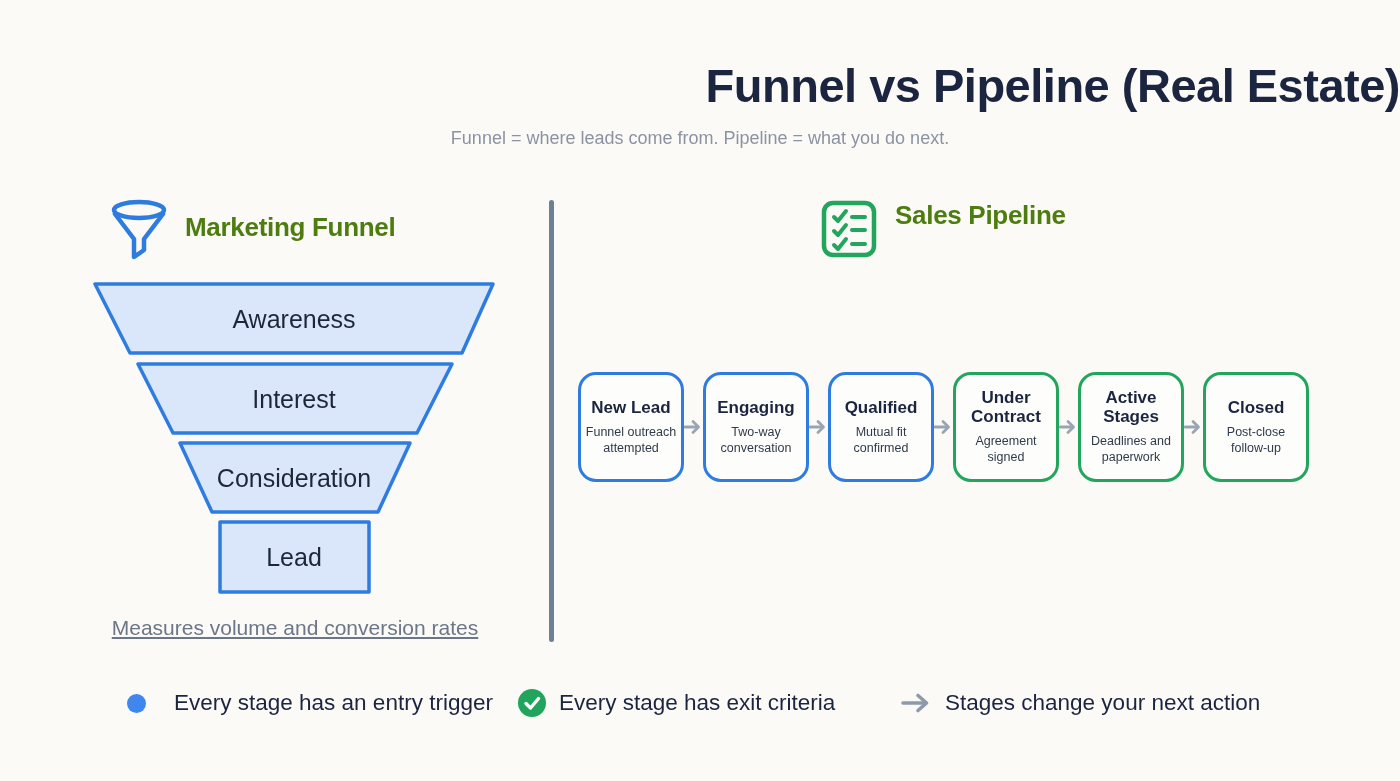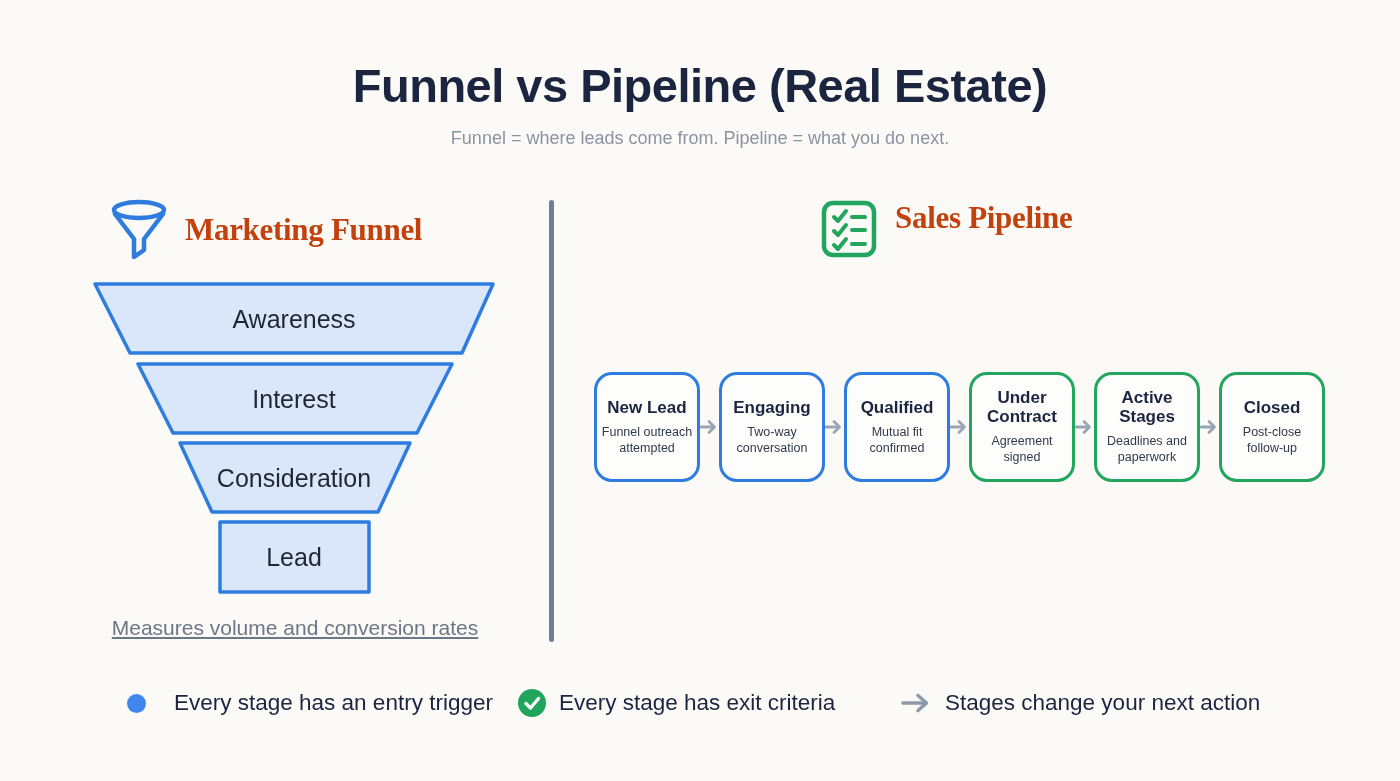--- a/index.html
+++ b/index.html
@@ -7,35 +7,34 @@
   body {
     position: relative;
     width: 1400px; height: 781px;
     background: #fbfaf7;
     font-family: "Liberation Sans", sans-serif;
     color: #1b2540;
     overflow: hidden;
   }
   .title {
     position: absolute; top: 58px; left: 0; width: 1400px;
-    text-align: center;
+    text-align: right;
     font-size: 47px; font-weight: 800; letter-spacing: -0.5px;
     color: #1b2540;
   }
   .subtitle {
     position: absolute; top: 128px; left: 0; width: 1400px;
     text-align: center;
     font-size: 18px; font-weight: 400;
     color: #8b93a3;
   }
   .panel-heading {
     position: absolute;
-    font-size: 31px; font-weight: 800; color: #c2410c;
+    font-size: 26px; font-weight: 800; color: #4d7c0f;
     letter-spacing: -0.3px;
-    font-family: Liberation Serif, serif;
   }
   .funnel-heading { left: 185px; top: 212px; }
   .pipeline-heading { left: 895px; top: 200px; }
   .funnel-iconwrap { position: absolute; left: 108px; top: 198px; width: 62px; height: 66px; }
   .checklist-iconwrap { position: absolute; left: 820px; top: 200px; width: 58px; height: 58px; }
   .funnel-svg { position: absolute; left: 85px; top: 278px; }
   .funnel-shape { fill: #dae7fb; stroke: #2e7ce0; stroke-width: 3.5; stroke-linejoin: round; }
   .funnel-stage-label {
     fill: #1e2738; font-size: 25px; font-weight: 400;
     text-anchor: middle; dominant-baseline: central;
@@ -44,21 +43,21 @@
   .funnel-caption {
     position: absolute; left: 85px; top: 616px; width: 420px;
     text-align: center; font-size: 21px; color: #6b7687; text-decoration: underline;
   }
   .divider {
     position: absolute; left: 549px; top: 200px;
     width: 5px; height: 442px; border-radius: 3px;
     background: #6e7f96;
   }
   .pipeline-row {
-    position: absolute; left: 594px; top: 372px;
+    position: absolute; left: 578px; top: 372px;
     display: flex; align-items: center;
   }
   .pipe-box {
     width: 106px; height: 110px;
     border: 3px solid #2e7ce0; border-radius: 18px;
     background: #fdfdfb;
     display: flex; flex-direction: column; justify-content: center; align-items: center;
     gap: 8px; padding: 4px 3px; text-align: center;
     flex: 0 0 auto;
   }

